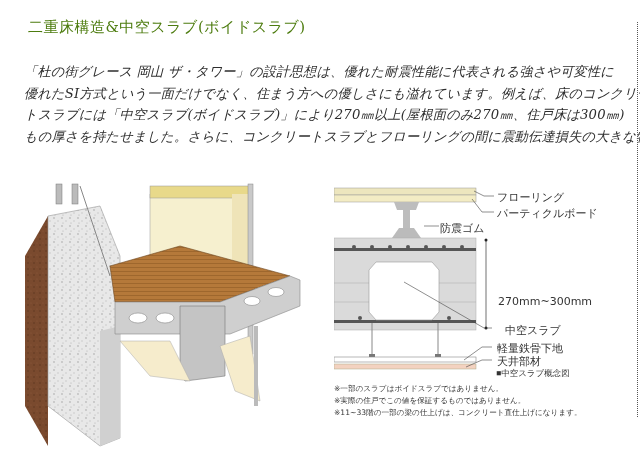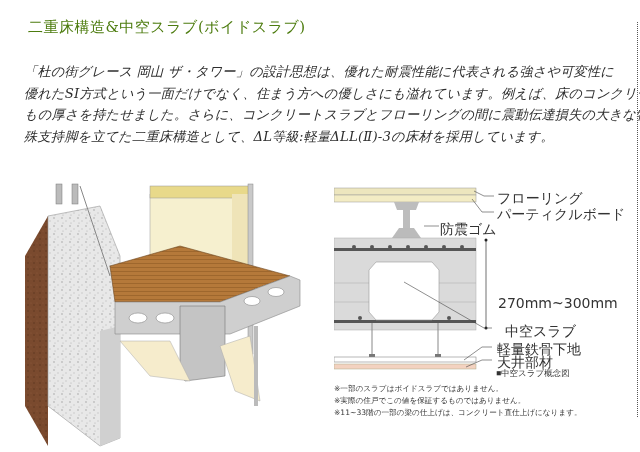--- a/index.html
+++ b/index.html
@@ -16,41 +16,41 @@
     font-size: 13.2px; line-height: 21.5px; color: #2d2d2d; letter-spacing: 0.2px; font-style: italic;
   }
   .body-text div { white-space: nowrap; }
   .dotted-right {
     position: absolute; left: 637px; top: 22px; height: 395px; width: 0;
     border-left: 1.5px dotted #555;
   }
   .illus { position: absolute; left: 20px; top: 176px; width: 310px; height: 276px; }
   .section { position: absolute; left: 334px; top: 182px; width: 270px; height: 200px; }
   .label {
-    position: absolute; font-family: "DejaVu Sans", sans-serif; font-size: 14px; color: #333; white-space: nowrap;
+    position: absolute; font-family: "DejaVu Sans", sans-serif; font-size: 11px; color: #333; white-space: nowrap;
   }
   .caption {
-    position: absolute; left: 496px; top: 368px; font-family: Liberation Mono, monospace; font-size: 8.5px; color: #333;
+    position: absolute; left: 496px; top: 368px; font-family: Liberation Sans, sans-serif; font-size: 8.5px; color: #333;
   }
   .notes {
     position: absolute; left: 334px; top: 383px; font-family: "DejaVu Sans", sans-serif; font-size: 7.6px;
     color: #333; line-height: 12px;
   }
   .notes div { white-space: nowrap; }
 </style>
 </head>
 <body>
 
 <div class="title">二重床構造&amp;中空スラブ(ボイドスラブ)</div>
 
 <div class="body-text">
   <div>「杜の街グレース 岡山 ザ・タワー」の設計思想は、優れた耐震性能に代表される強さや可変性に</div>
   <div>優れたSI方式という一面だけでなく、住まう方への優しさにも溢れています。例えば、床のコンクリー</div>
+  <div>トスラブには「中空スラブ(ボイドスラブ)」により270㎜以上(屋根面のみ270㎜、住戸床は300㎜)</div>
   <div>もの厚さを持たせました。さらに、コンクリートスラブとフローリングの間に震動伝達損失の大きな特</div>
-  <div>殊支持脚を立てた二重床構造として、ΔL等級:軽量ΔLL(Ⅱ)-3の床材を採用しています。</div>
 </div>
 
 <div class="dotted-right"></div>
 
 <svg class="illus" viewBox="0 0 310 276" xmlns="http://www.w3.org/2000/svg">
   <defs>
     <pattern id="wood" width="6" height="4" patternUnits="userSpaceOnUse">
       <rect width="6" height="4" fill="#b5793a"></rect>
       <line x1="0" y1="3.5" x2="6" y2="3.5" stroke="#8e5a25" stroke-width="0.6"></line>
     </pattern>

